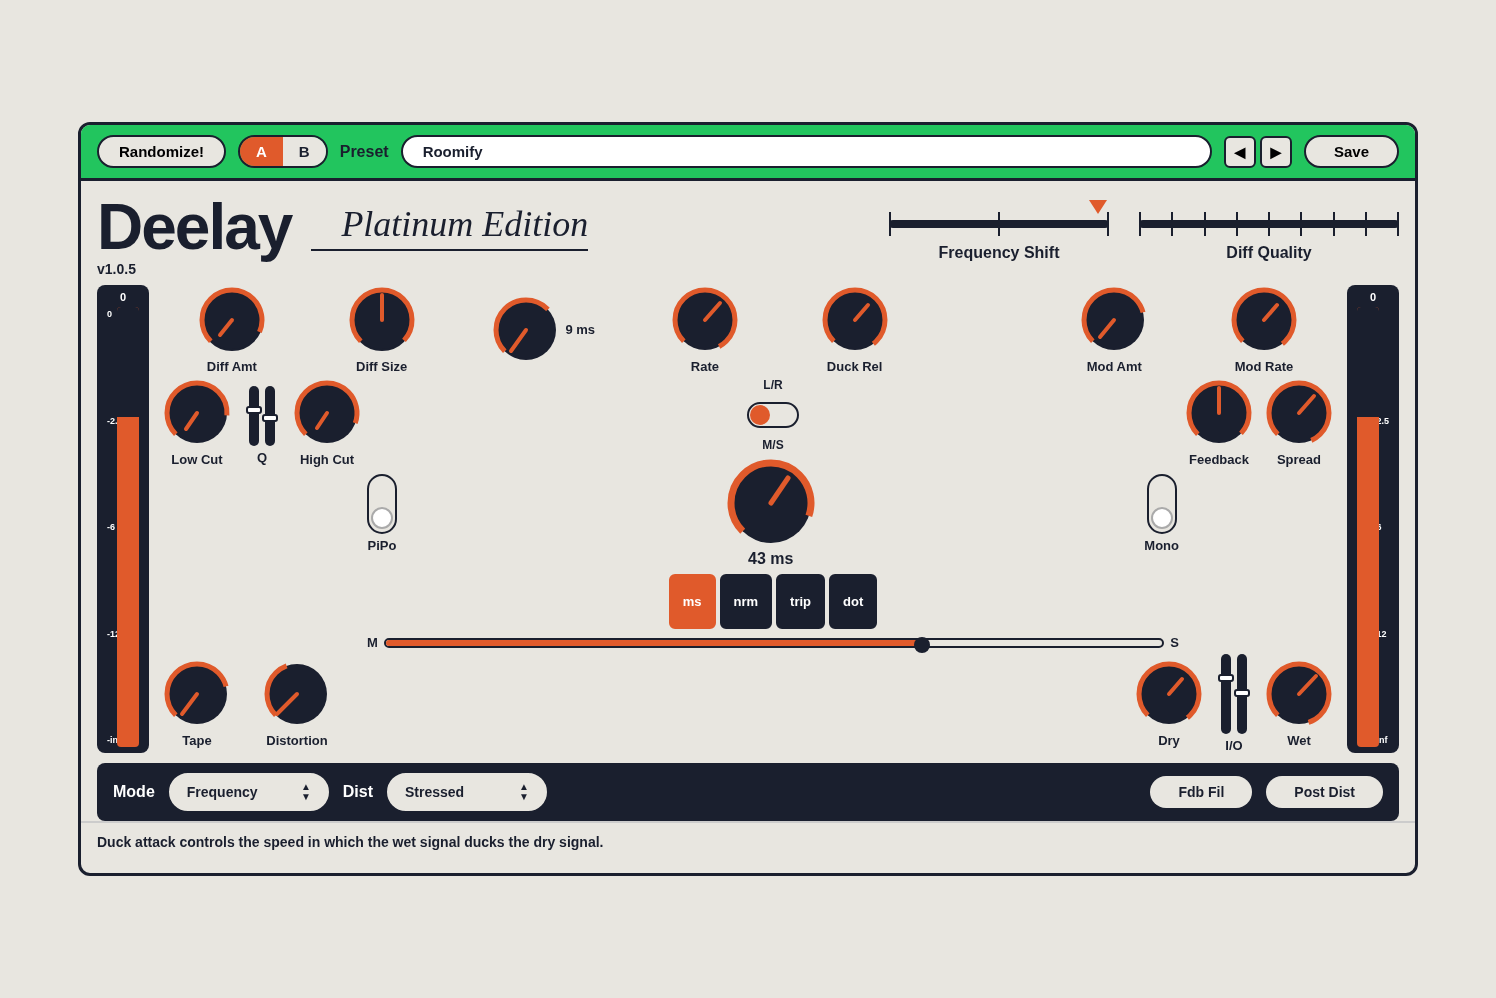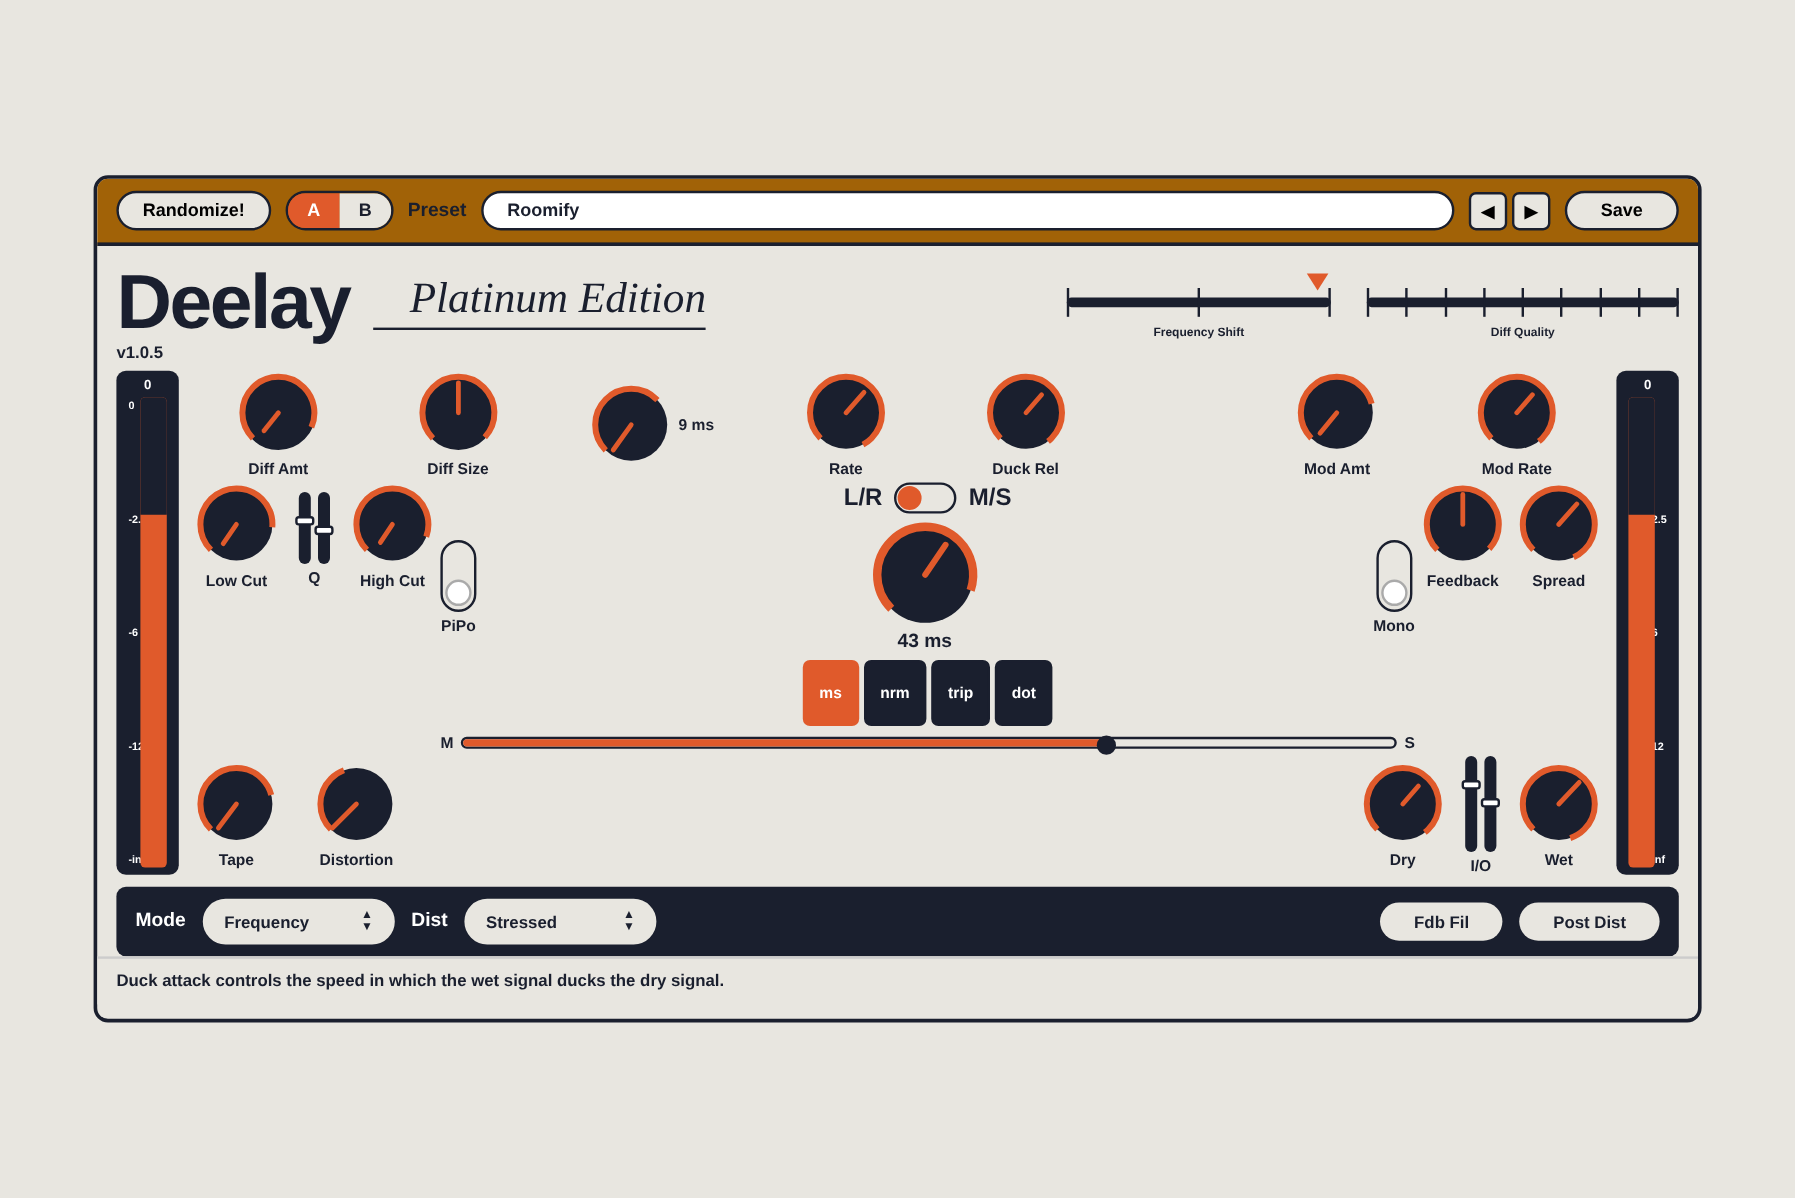--- a/index.html
+++ b/index.html
@@ -13,21 +13,21 @@
     }
     .plugin-container {
       width: 1340px;
       background: #e8e6e0;
       border: 3px solid #1a1f2e;
       border-radius: 12px;
       overflow: hidden;
     }
     
     .top-bar {
-      background: #a16207;
+      background: #22c55e;
       border-bottom: 3px solid #1a1f2e;
       padding: 10px 16px;
       display: flex;
       align-items: center;
       gap: 12px;
     }
     .btn-randomize {
       background: #e8e6e0;
       border: 2.5px solid #1a1f2e;
       border-radius: 20px;
@@ -138,21 +138,21 @@
       max-width: 280px;
     }
     .slider-header-item {
       display: flex;
       flex-direction: column;
       align-items: center;
       gap: 6px;
     }
     .slider-header-label {
       font-weight: 700;
-      font-size: 10px;
+      font-size: 16px;
       color: #1a1f2e;
       text-align: center;
     }
 
     
     .controls-area {
       display: flex;
       gap: 8px;
       align-items: stretch;
     }
@@ -209,22 +209,23 @@
       text-align: center;
     }
 
     
     .knob-svg { cursor: pointer; }
     .lr-ms-toggle {
       display: flex;
       align-items: center;
       gap: 10px;
       font-weight: 700;
-      font-size: 20px;
-      color: #1a1f2e;
+      font-size: 12px;
+      color: #1a1f2e;
+      flex-direction: column;
     }
     .toggle-switch {
       width: 52px;
       height: 26px;
       background: #e8e6e0;
       border: 2.5px solid #1a1f2e;
       border-radius: 13px;
       position: relative;
       cursor: pointer;
     }

